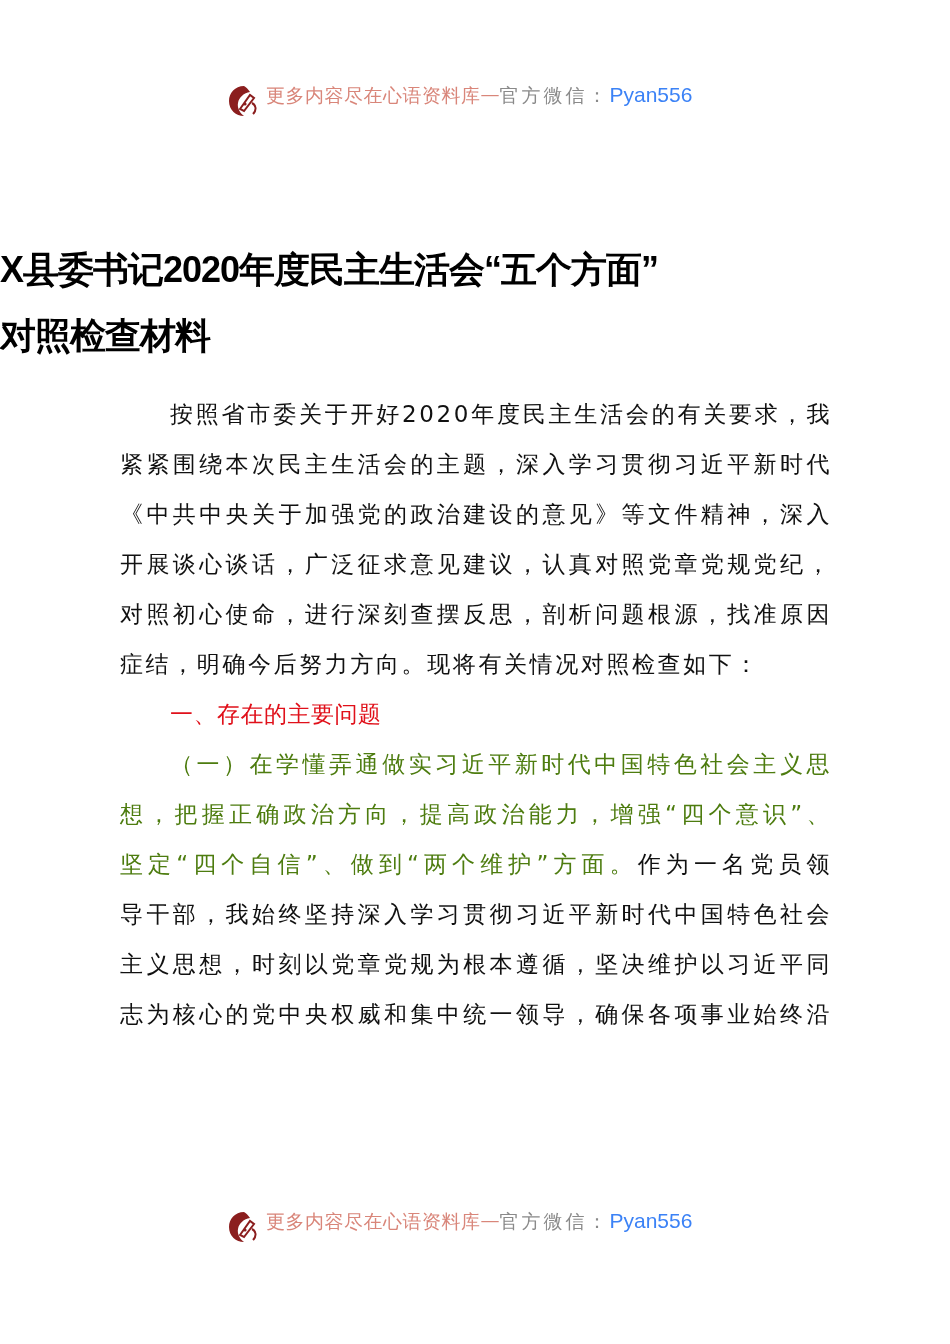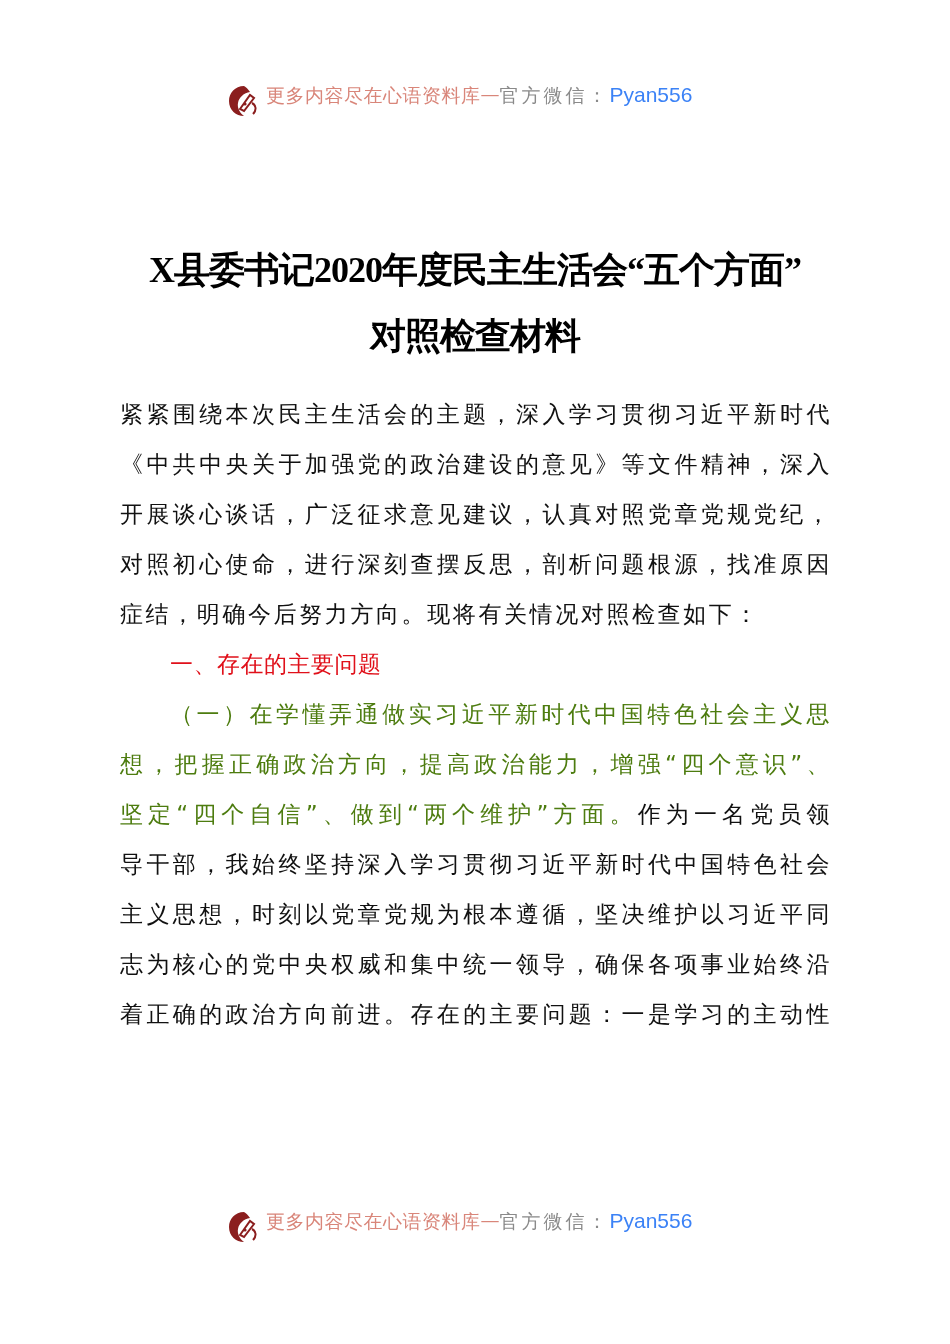--- a/index.html
+++ b/index.html
@@ -11,22 +11,22 @@
   }
   .watermark.top { top: 83px; }
   .watermark.bottom { top: 1209px; }
   .wm-logo { width: 36px; height: 36px; margin-right: 4px; flex: 0 0 36px; }
   .wm-main { color: #d9867a; letter-spacing: 0.5px; }
   .wm-dash { color: #d9867a; }
   .wm-official { color: #8a8a8a; letter-spacing: 3px; font-family: "DejaVu Serif", serif; }
   .wm-id { color: #3b82f6; font-family: "Liberation Sans", sans-serif; font-size: 21px; }
 
   .title {
-    position: absolute; left: 0; width: 950px; text-align: center;
-    font-family: Liberation Serif, serif; font-weight: bold;
+    position: absolute; left: 0; width: 950px; 
+    font-family: Liberation Sans, sans-serif; font-weight: bold;
     font-size: 36px; color: #000; line-height: 64px; letter-spacing: -1px;
   }
   .title.l1 { top: 238px; }
   .title.l2 { top: 304px; }
 
   .body-text {
     position: absolute; left: 120px; width: 712px; top: 389px;
     font-family: "DejaVu Sans", sans-serif; font-size: 23px; line-height: 50px;
     color: #111; text-align: justify; text-align-last: justify;
   }
@@ -50,36 +50,36 @@
   <span class="wm-main">更多内容尽在心语资料库</span>
   <span class="wm-dash">—</span>
   <span class="wm-official">官方微信：</span>
   <span class="wm-id">Pyan556</span>
 </div>
 
 <div class="title l1">X县委书记2020年度民主生活会“五个方面”</div>
 <div class="title l2">对照检查材料</div>
 
 <div class="body-text">
+  <span class="line indent">按照省市委关于开好2020年度民主生活会的有关要求，我</span>
   <span class="line">紧紧围绕本次民主生活会的主题，深入学习贯彻习近平新时代</span>
   <span class="line">《中共中央关于加强党的政治建设的意见》等文件精神，深入</span>
   <span class="line">开展谈心谈话，广泛征求意见建议，认真对照党章党规党纪，</span>
   <span class="line">对照初心使命，进行深刻查摆反思，剖析问题根源，找准原因</span>
   <span class="line last">症结，明确今后努力方向。现将有关情况对照检查如下：</span>
 
   <span class="line last indent heading-red">一、存在的主要问题</span>
 
   <span class="line indent blue">（一）在学懂弄通做实习近平新时代中国特色社会主义思</span>
   <span class="line blue">想，把握正确政治方向，提高政治能力，增强“四个意识”、</span>
   <span class="line"><span class="blue">坚定“四个自信”、做到“两个维护”方面。</span><span class="black">作为一名党员领</span></span>
 
   <span class="line">导干部，我始终坚持深入学习贯彻习近平新时代中国特色社会</span>
   <span class="line">主义思想，时刻以党章党规为根本遵循，坚决维护以习近平同</span>
   <span class="line">志为核心的党中央权威和集中统一领导，确保各项事业始终沿</span>
-  <span class="line">着正确的政治方向前进。存在的主要问题：一是学习的主动性</span>
 </div>
 
 <div class="watermark bottom">
   <svg class="wm-logo" viewBox="0 0 36 36">
     <path d="M18 3 C9 3 3 10 3 18 C3 27 10 33 18 33 C14 30 11 25 12 20 C13 14 18 10 24 9 C22 6 20 4 18 3 Z" fill="#8b1e1e"></path>
     <path d="M14 26 L24 12 L28 15 L18 28 Z" fill="none" stroke="#8b1e1e" stroke-width="2"></path>
     <circle cx="19" cy="21" r="1.6" fill="#8b1e1e"></circle>
     <path d="M26 20 C30 22 31 27 27 31" fill="none" stroke="#8b1e1e" stroke-width="2"></path>
   </svg>
   <span class="wm-main">更多内容尽在心语资料库</span>

